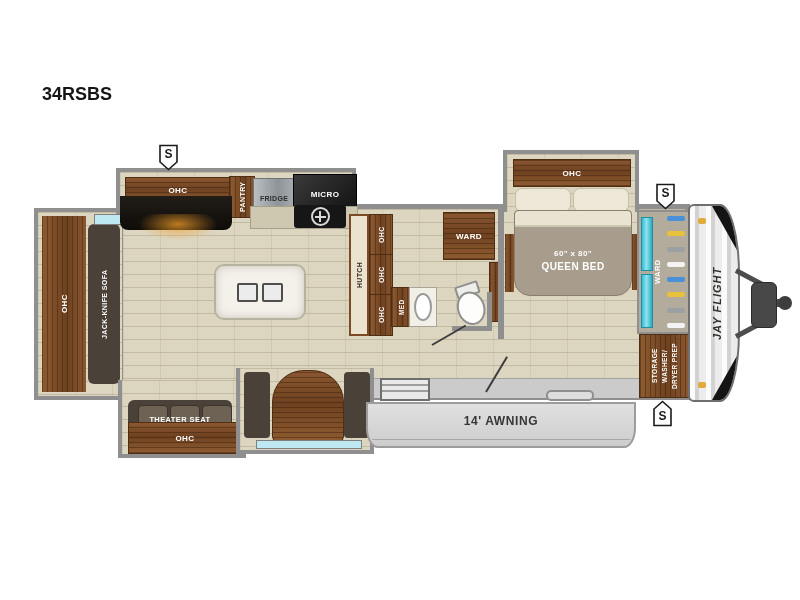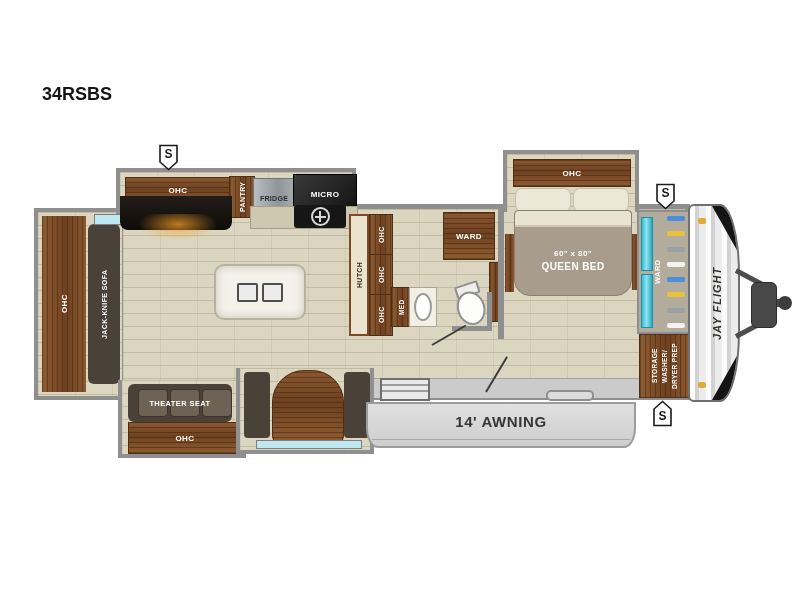--- a/index.html
+++ b/index.html
@@ -19,21 +19,21 @@
   .wood-h{background-color:#80522b;
     background-image:repeating-linear-gradient(0deg, rgba(56,30,10,.45) 0 1px, transparent 1px 5px),
       linear-gradient(0deg,#8f5c31,#6e4120 55%,#8a5730);}
   .dark-furn{background:#4a4138;border-radius:6px;}
   .wall{background:#8f8f8f;}
 
   
   .lbl{color:#fff;font-weight:bold;letter-spacing:.4px;display:flex;align-items:center;justify-content:center;text-align:center;}
   .lbl-dark{color:#3a2c1c;font-weight:bold;letter-spacing:.3px;display:flex;align-items:center;justify-content:center;text-align:center;}
   .vtext{writing-mode:vertical-rl;transform:rotate(180deg);}
-  .f7{font-size:7px;} .f8{font-size:8px;} .f10{font-size:15px;}
+  .f7{font-size:7px;} .f8{font-size:8px;} .f10{font-size:12px;}
 
   
   #rv-body{left:118px;top:204px;width:572px;height:196px;border:5px solid #8f8f8f;box-sizing:border-box;}
   .slide{box-sizing:border-box;}
   .slide.top{border:4px solid #8f8f8f;border-bottom:none;}
   .slide.bottom{border:4px solid #8f8f8f;border-top:none;}
   .slide.left{border:4px solid #8f8f8f;border-right:none;}
 
   
   .badge-svg{overflow:visible;}
@@ -191,21 +191,21 @@
     <div class="vtext" style="position:absolute;left:16px;top:0;height:100%;display:flex;align-items:center;justify-content:center;
          font-size:11px;font-weight:900;font-style:italic;color:#33302b;letter-spacing:1px;width:22px;">JAY FLIGHT</div>
   </div>
   <div class="abs" style="left:736px;top:268px;width:44px;height:5px;background:#4d4d4d;transform:rotate(28deg);transform-origin:left center;"></div>
   <div class="abs" style="left:736px;top:334px;width:44px;height:5px;background:#4d4d4d;transform:rotate(-28deg);transform-origin:left center;"></div>
   <div class="abs" style="left:760px;top:299px;width:28px;height:8px;background:#4d4d4d;border-radius:2px;"></div>
   <div class="abs" style="left:751px;top:282px;width:24px;height:44px;background:#484848;border:1px solid #2c2c2c;border-radius:6px;"></div>
   <div class="abs" style="left:778px;top:296px;width:14px;height:14px;background:#3d3d3d;border-radius:50%;"></div>
 
   <div class="abs slide bottom floor" style="left:118px;top:380px;width:128px;height:78px;">
-    <div class="abs dark-furn" style="left:6px;top:4px;width:104px;height:38px;">
+    <div class="abs dark-furn" style="left:6px;top:20px;width:104px;height:38px;">
       <div class="abs cushion" style="left:10px;top:5px;width:28px;height:26px;"></div>
       <div class="abs cushion" style="left:42px;top:5px;width:28px;height:26px;"></div>
       <div class="abs cushion" style="left:74px;top:5px;width:28px;height:26px;"></div>
       <div class="lbl" style="position:absolute;inset:0;font-size:7.5px;">THEATER SEAT</div>
     </div>
     <div class="abs wood-h" style="left:6px;top:42px;width:112px;height:30px;border:1px solid #4f2f14;">
       <div class="lbl f8" style="position:absolute;inset:0;">OHC</div>
     </div>
   </div>
 

